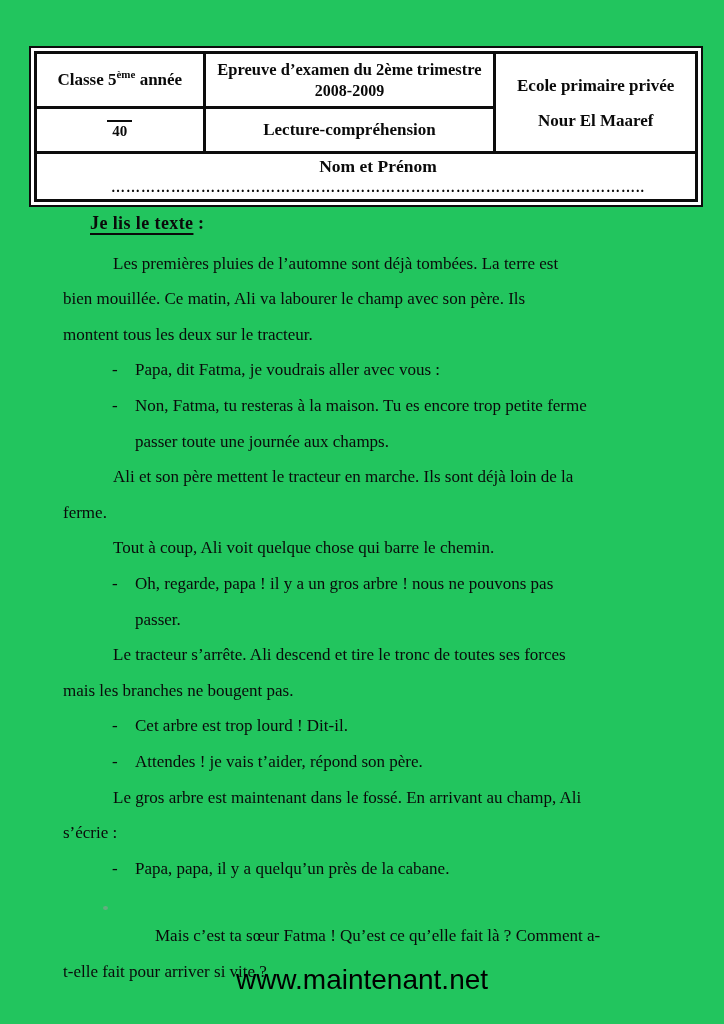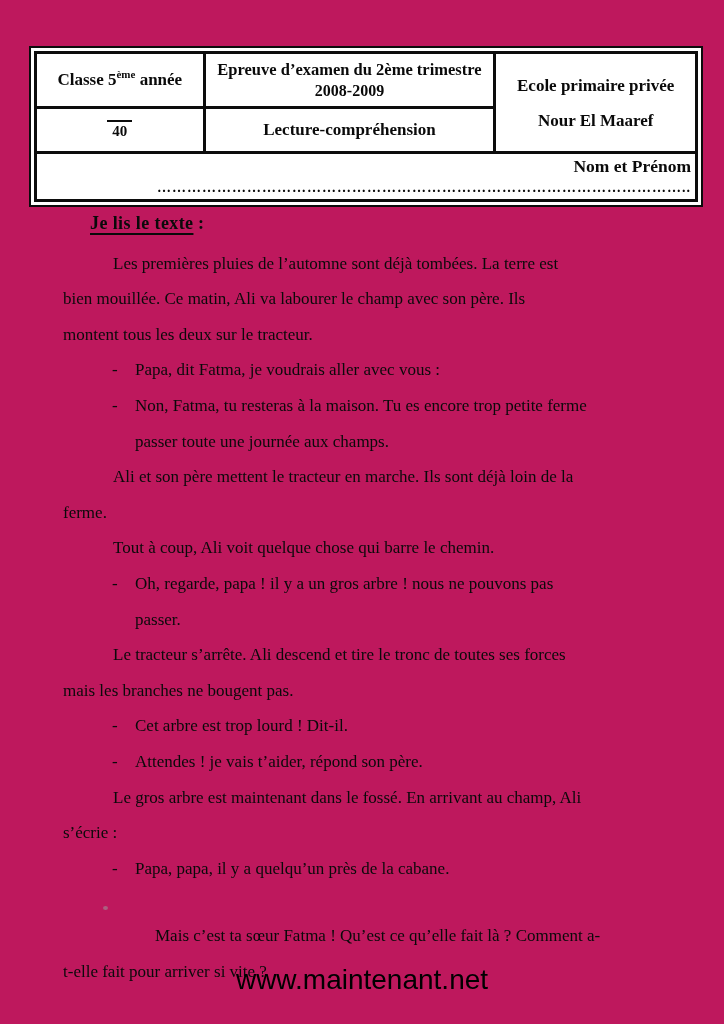--- a/index.html
+++ b/index.html
@@ -2,21 +2,21 @@
 <html><head>
 <meta charset="utf-8">
 <style>
   * { margin: 0; padding: 0; box-sizing: border-box; }
   html, body { background: #888; }
   .page {
     position: relative;
     width: 724px;
     height: 1024px;
     margin: 0 auto;
-    background: #be185d;
+    background: #22c55e;
     color: #0a0a0a;
     font-family: "Liberation Serif", "DejaVu Serif", serif;
     overflow: hidden;
   }
 
   
   .hdr-wrap {
     position: absolute;
     left: 29px; top: 46px;
     width: 674px;
@@ -35,21 +35,21 @@
     vertical-align: middle;
     font-weight: bold;
     font-size: 17px;
     padding: 2px 4px;
   }
   td.col-classe { width: 25.5%; }
   td.col-exam   { width: 44.0%; }
   td.col-school { width: 30.5%; }
   tr.r1 td { height: 55px; }
   tr.r2 td { height: 45px; }
-  tr.r3 td { height: 37px; text-align: right; padding-left: 28px; }
+  tr.r3 td { height: 37px; text-align: center; padding-left: 28px; }
   .exam-l1 { font-size: 16.5px; line-height: 21px; }
   .exam-l2 { font-size: 16px; line-height: 21px; }
   .school-line { line-height: 35px; font-size: 17px; }
   .score-frac {
     display: inline-block;
     border-top: 2px solid #0c0c0c;
     padding: 1px 5px 0 5px;
     font-size: 15px;
     font-weight: bold;
   }

